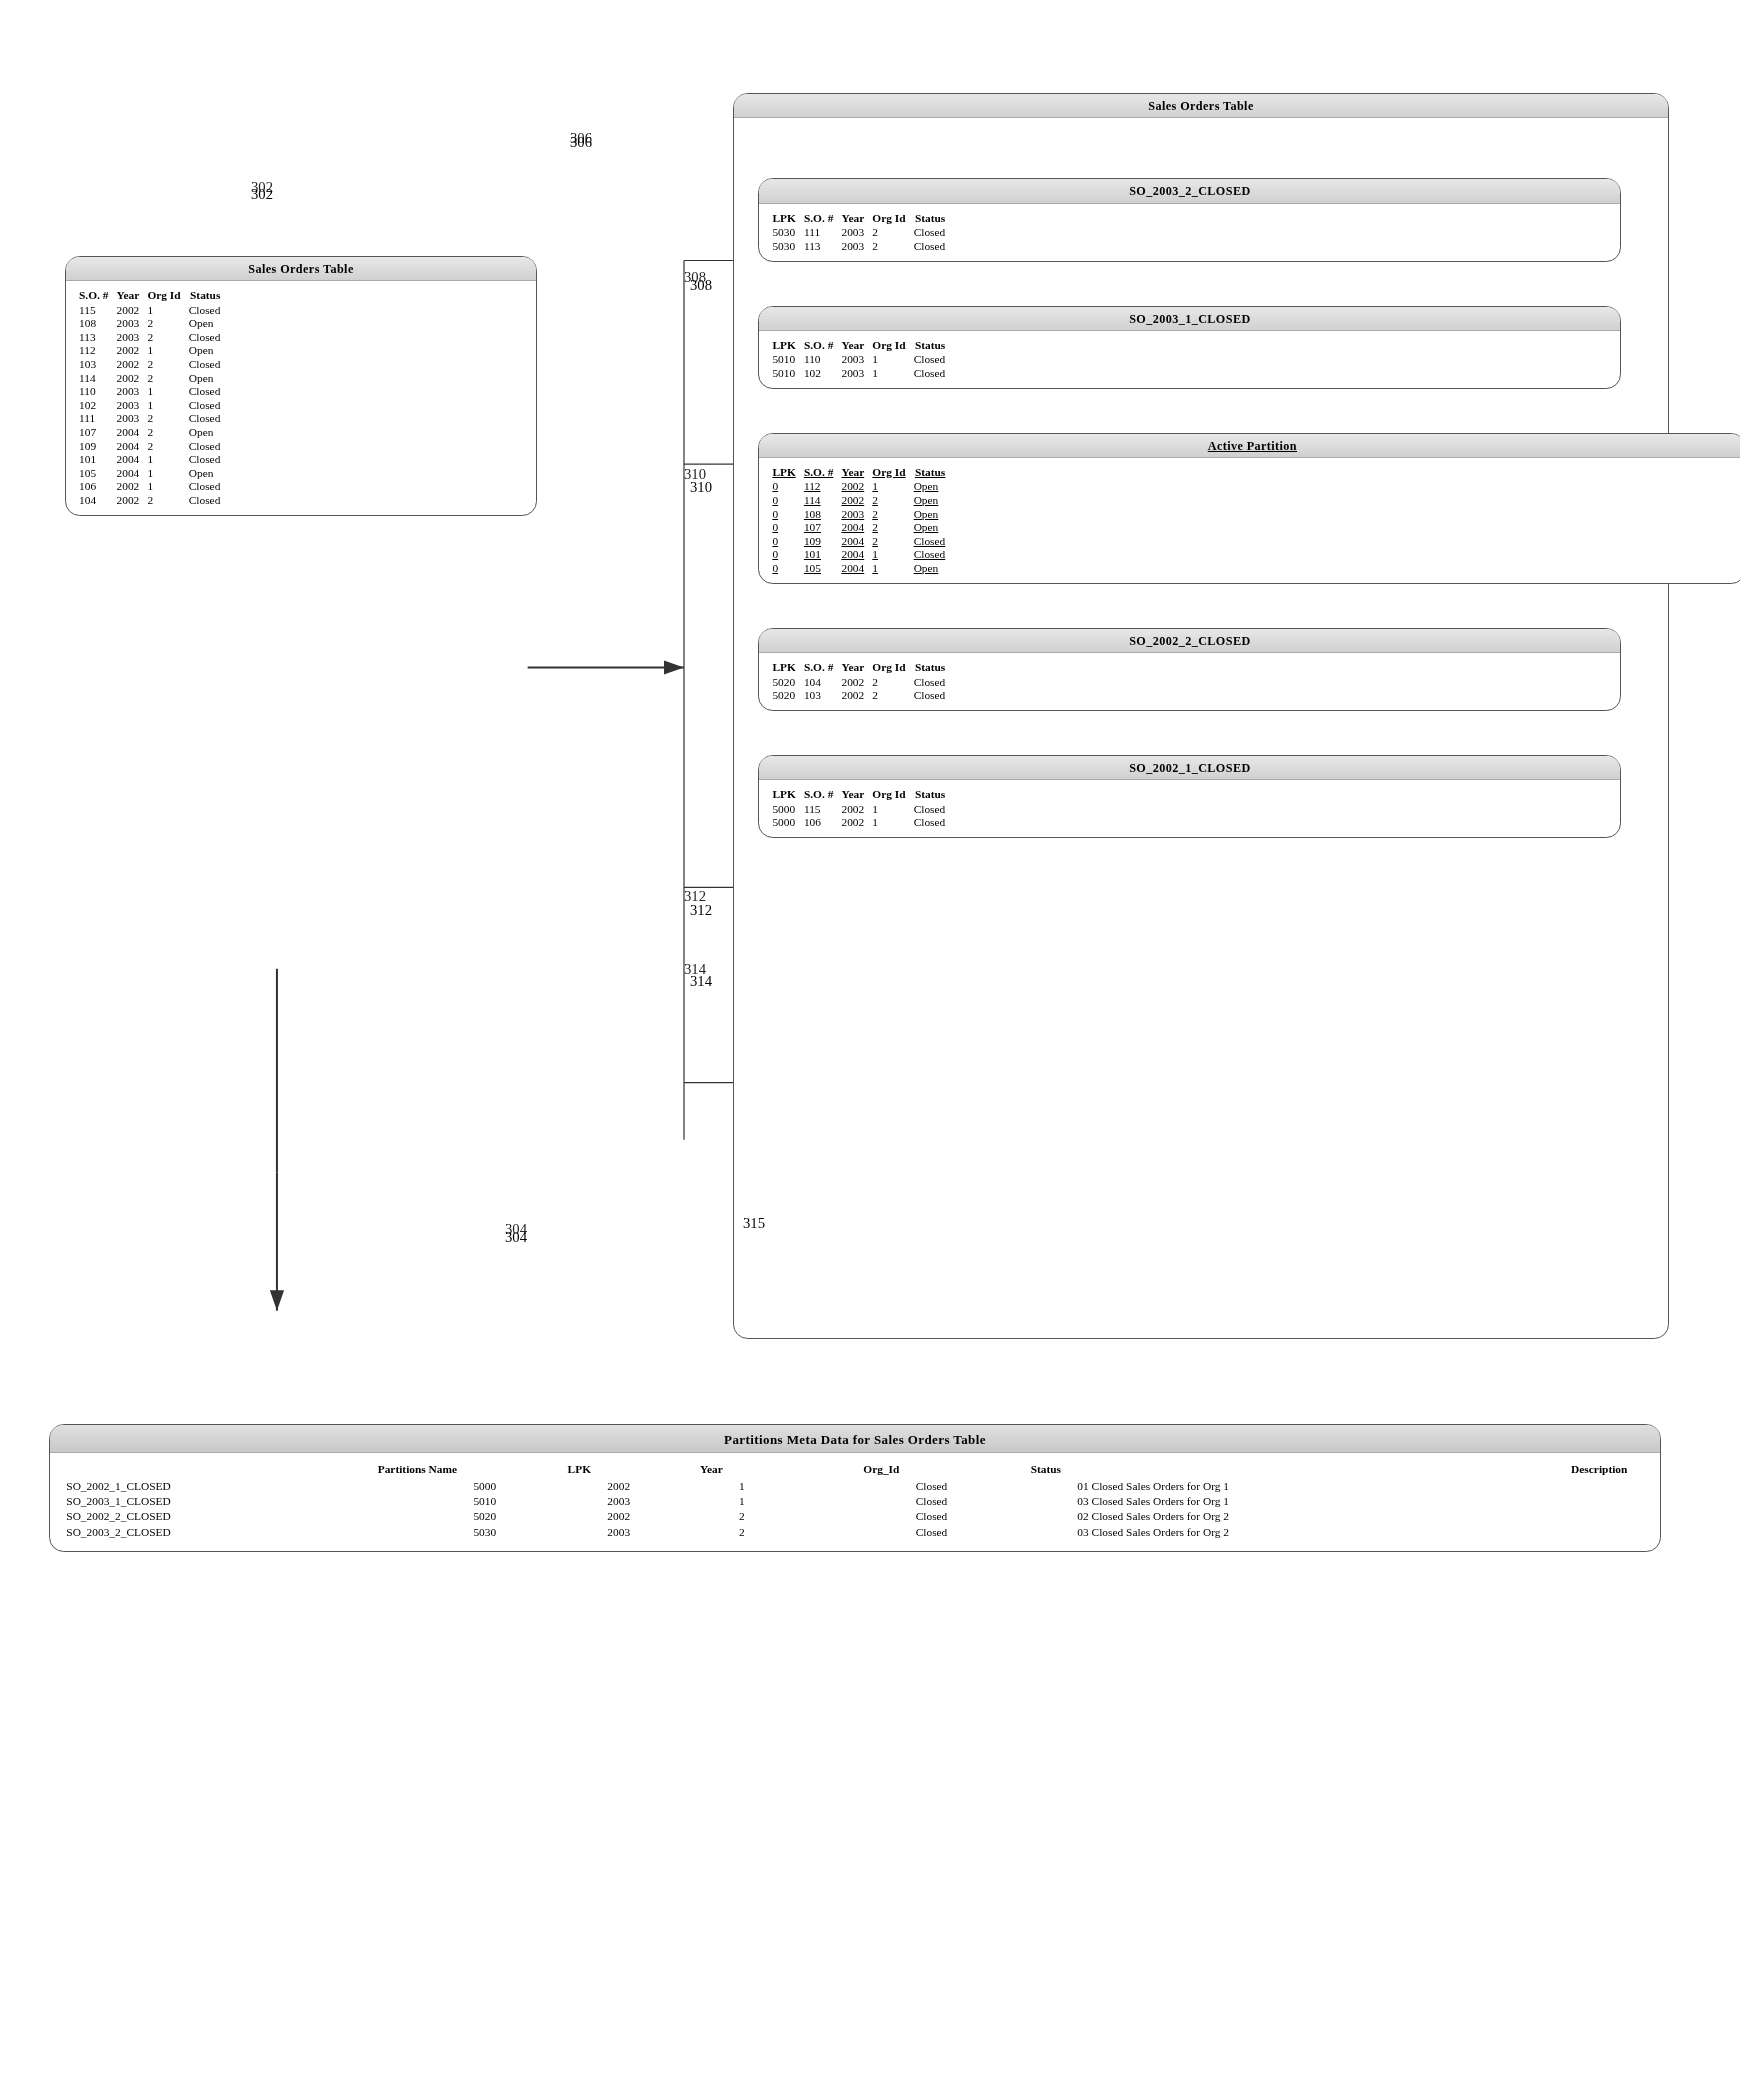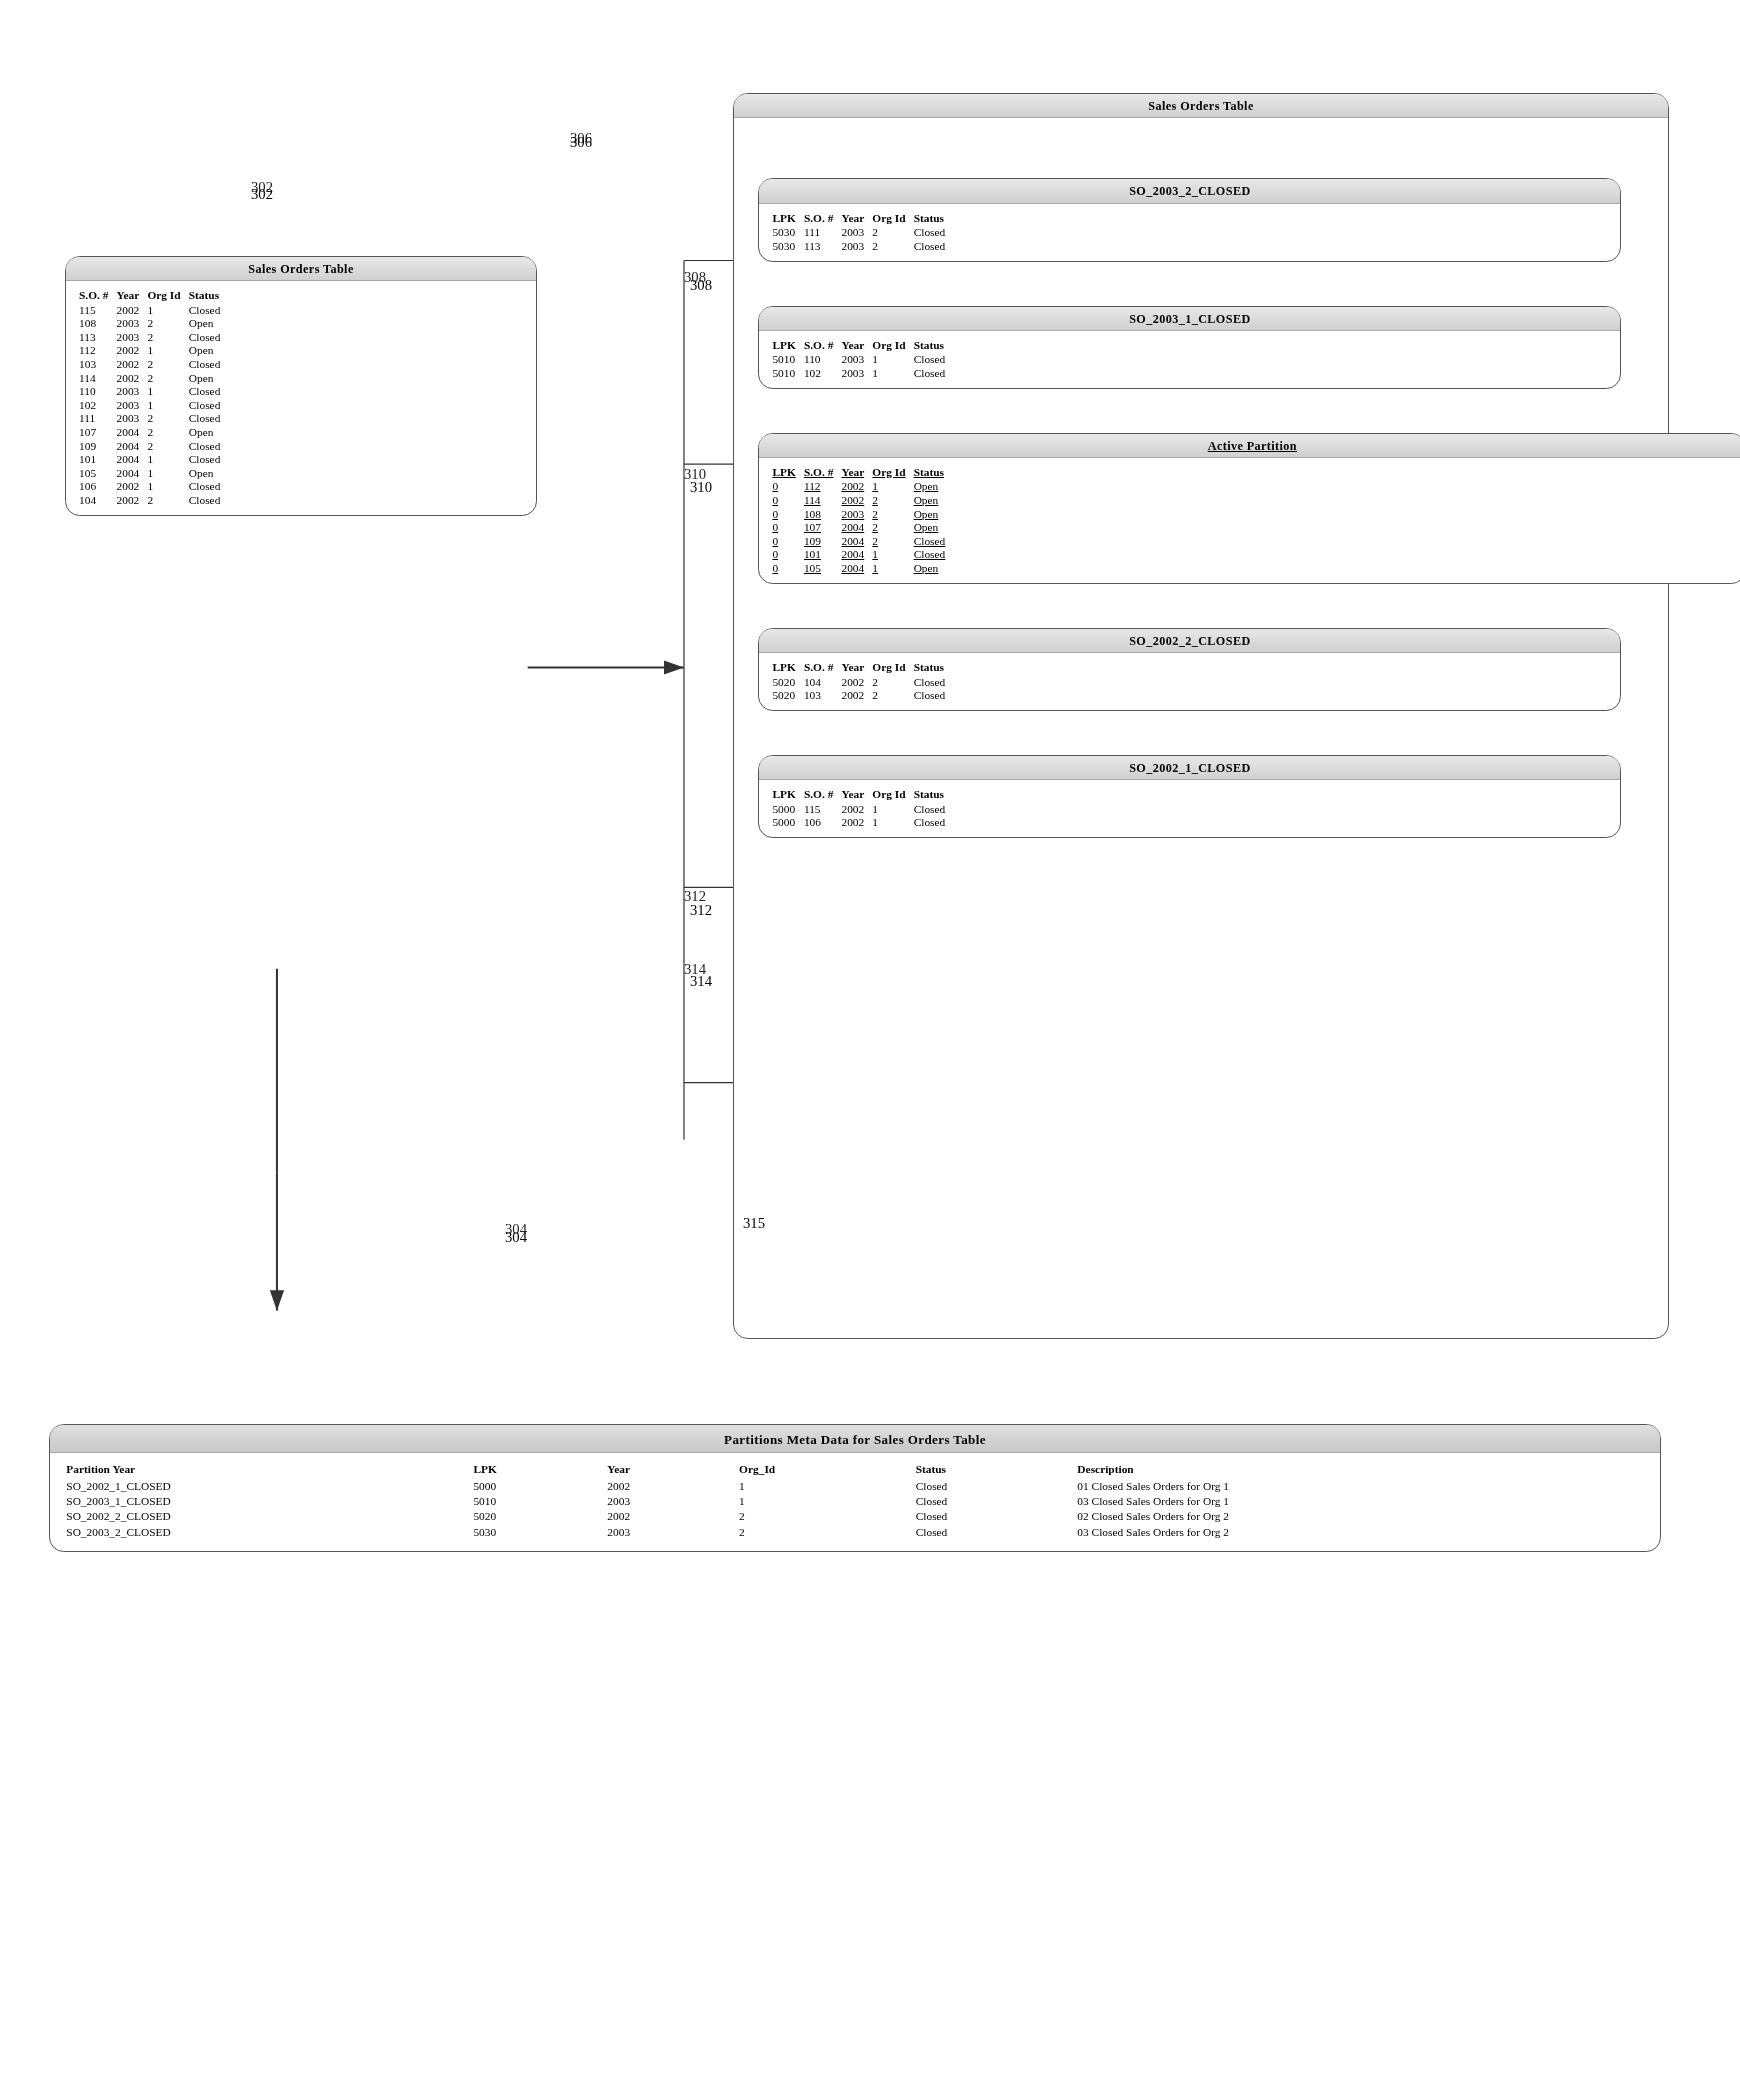--- a/index.html
+++ b/index.html
@@ -44,21 +44,21 @@
     }
 
     table {
       border-collapse: collapse;
       font-size: 11.4px;
     }
 
     table th {
       font-weight: bold;
       padding: 1.6px 8.1px 1.6px 0;
-      text-align: left;
+      text-align: right;
     }
 
     table td {
       padding: 0.8px 8.1px 0.8px 0;
       text-align: left;
     }
 
     
     .label-num {
       position: absolute;
@@ -472,21 +472,21 @@
 
     </div>
   </div>
 
   <div class="meta-box" style="left:49px; top:1424px; width:1612px;">
     <div class="meta-title">Partitions Meta Data for Sales Orders Table</div>
     <div class="meta-content">
       <table style="width:100%;">
         <thead>
           <tr>
-            <th>Partition Year</th>
+            <th>Partitions Name</th>
             <th>LPK</th>
             <th>Year</th>
             <th>Org_Id</th>
             <th>Status</th>
             <th>Description</th>
           </tr>
         </thead>
         <tbody id="meta-table-body">
             <tr>
               <td>SO_2002_1_CLOSED</td>

